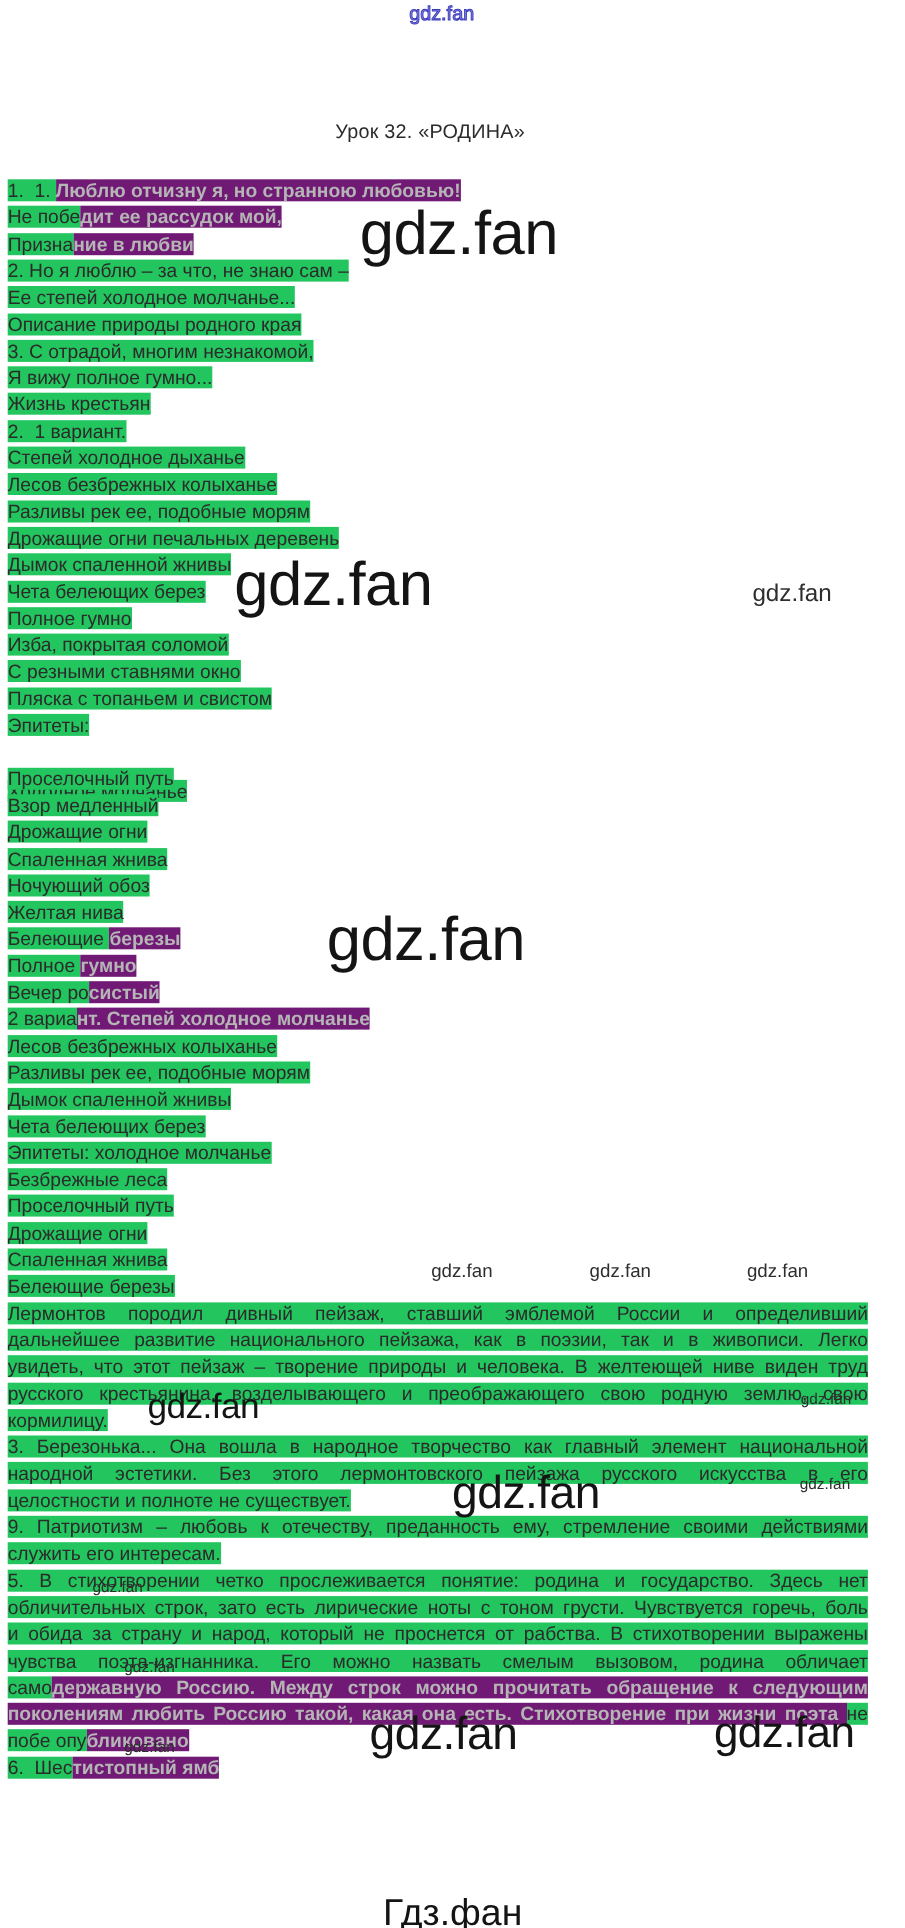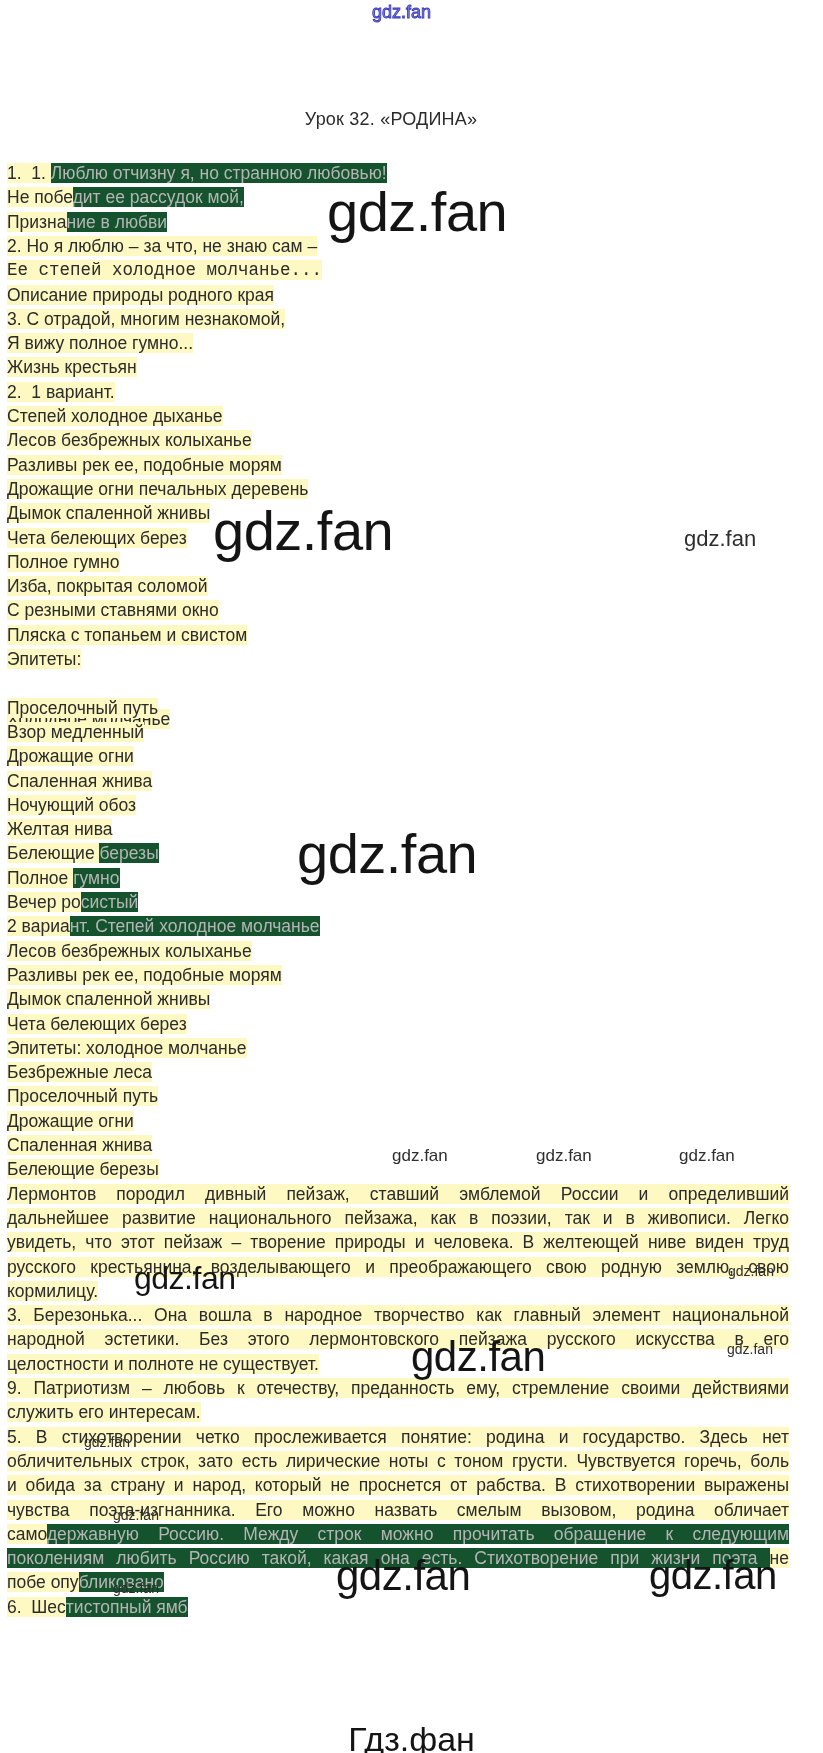--- a/index.html
+++ b/index.html
@@ -9,22 +9,22 @@
   }
   #doc-title {
     position:absolute; left:0; top:109px; width:782px; text-align:center;
     font-size:18px; color:#2b2b2b; letter-spacing:0.2px;
   }
   .line {
     position:absolute; left:7px; width:782px; height:24.3px;
     font-size:17.5px; line-height:24.3px; color:#2b2b2b; white-space:pre;
   }
   .line.just { white-space:normal; text-align:justify; text-align-last:justify; }
-  .seg-d { color:#2b2b2b; background:#fef9c3; }
-  .seg-f { color:#b5b5b5; background:#14532d; }
+  .seg-d { color:#2b2b2b; background:#22c55e; }
+  .seg-f { color:#b5b5b5; background:#701a75;font-weight:bold; }
   .wm {
     position:absolute; color:#141414; letter-spacing:-0.5px; line-height:1;
     font-family:"Liberation Sans","DejaVu Sans",sans-serif;
   }
   .wm-blue {
     color:#8b8bdd; -webkit-text-stroke:0.9px #3a3abd; letter-spacing:0;
   }
   .wm-sm { color:#2e2e2e; letter-spacing:0; }
   #footer-brand {
     position:absolute; left:0; top:1720px; width:823px; text-align:center;
@@ -38,21 +38,21 @@
 
   <div class="wm wm-blue" style="left:372px; top:3px; font-size:18px;">gdz.fan</div>
 
   <div id="doc-title">Урок 32. «РОДИНА»</div>
 
   <div id="doc-lines">
       <div class="line" style="top: 161px;"><span class="seg-d">1.&nbsp; 1. </span><span class="seg-f">Люблю отчизну я, но странною любовью!</span></div>
       <div class="line" style="top: 185.3px;"><span class="seg-d">Не побе</span><span class="seg-f">дит ее рассудок мой,</span></div>
       <div class="line" style="top: 209.6px;"><span class="seg-d">Призна</span><span class="seg-f">ние в любви</span></div>
       <div class="line" style="top: 233.9px;"><span class="seg-d">2. Но я люблю – за что, не знаю сам –</span></div>
-      <div class="line" style="top: 258.2px; font-family: Liberation Mono, monospace;"><span class="seg-d">Ее степей холодное молчанье...</span></div>
+      <div class="line" style="top: 258.2px;"><span class="seg-d">Ее степей холодное молчанье...</span></div>
       <div class="line" style="top: 282.5px;"><span class="seg-d">Описание природы родного края</span></div>
       <div class="line" style="top: 306.8px;"><span class="seg-d">3. С отрадой, многим незнакомой,</span></div>
       <div class="line" style="top: 331.1px;"><span class="seg-d">Я вижу полное гумно...</span></div>
       <div class="line" style="top: 355.4px;"><span class="seg-d">Жизнь крестьян</span></div>
       <div class="line" style="top: 379.7px;"><span class="seg-d">2.&nbsp; 1 вариант.</span></div>
       <div class="line" style="top: 404px;"><span class="seg-d">Степей холодное дыханье</span></div>
       <div class="line" style="top: 428.3px;"><span class="seg-d">Лесов безбрежных колыханье</span></div>
       <div class="line" style="top: 452.6px;"><span class="seg-d">Разливы рек ее, подобные морям</span></div>
       <div class="line" style="top: 476.9px;"><span class="seg-d">Дрожащие огни печальных деревень</span></div>
       <div class="line" style="top: 501.2px;"><span class="seg-d">Дымок спаленной жнивы</span></div>

